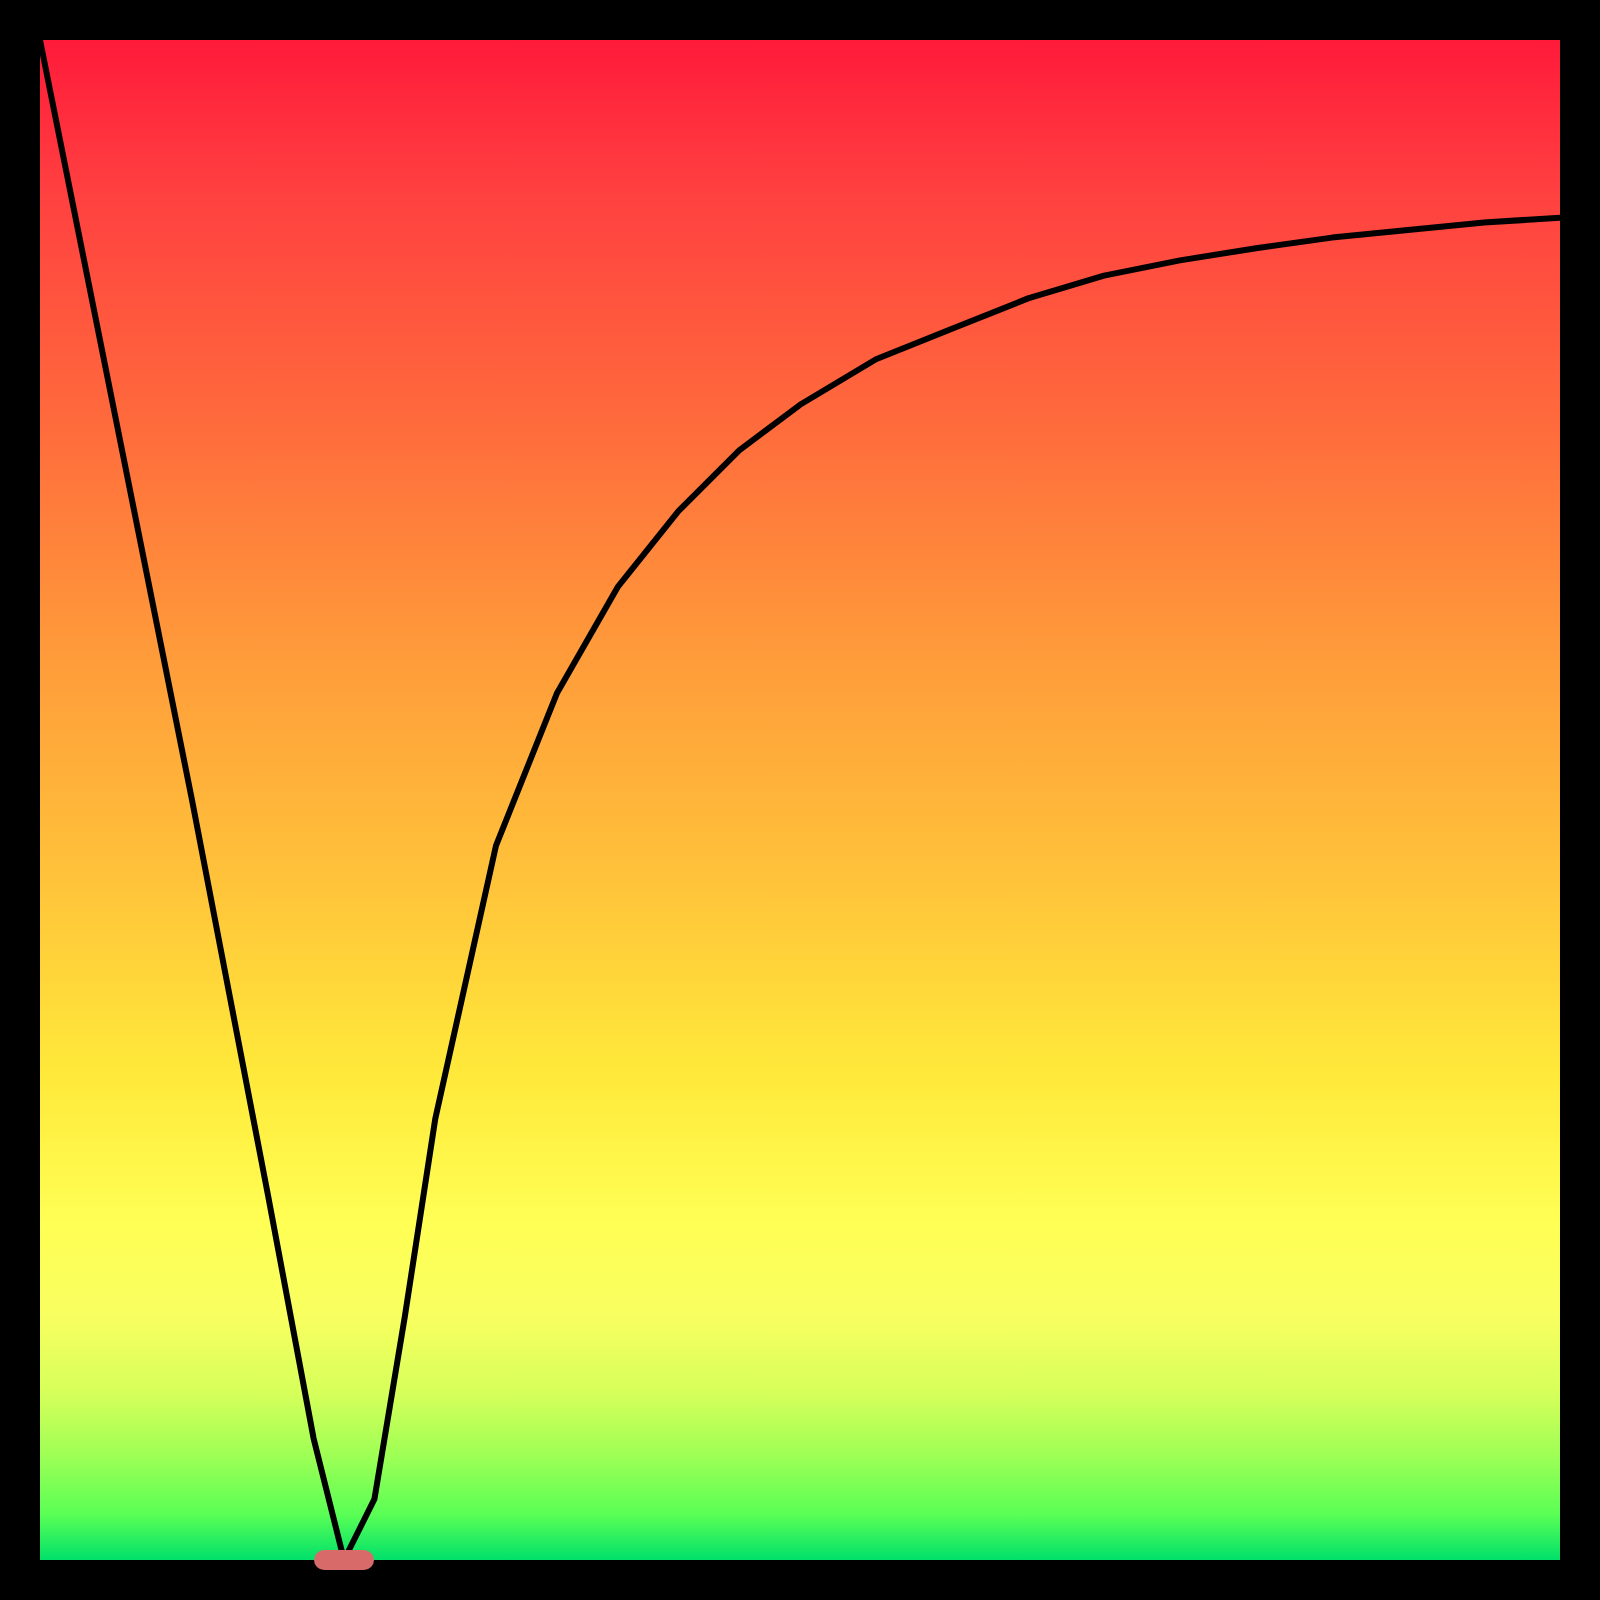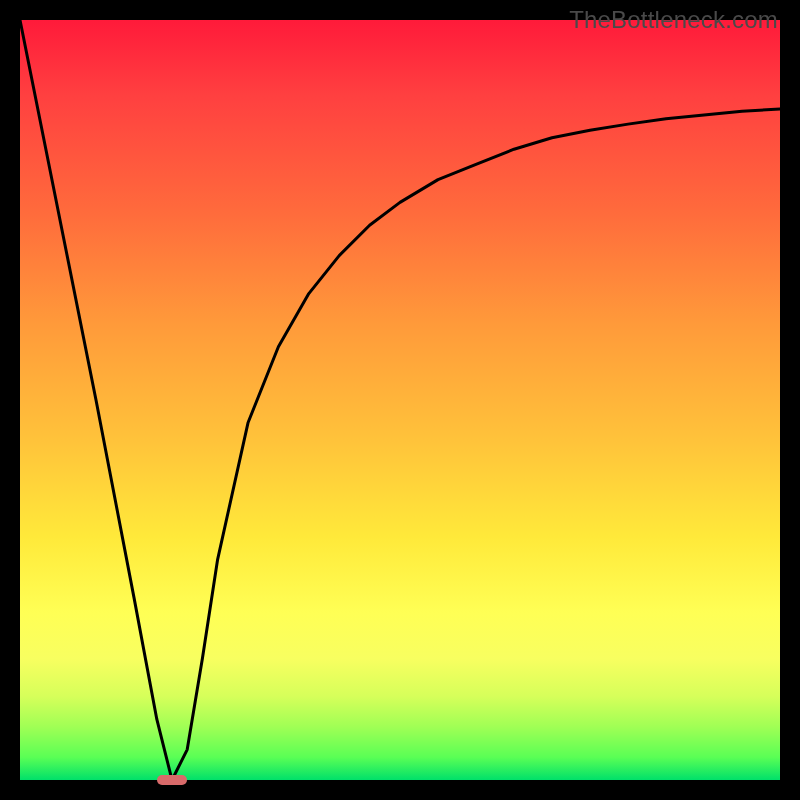--- a/index.html
+++ b/index.html
@@ -51,14 +51,13 @@
 </head>
 <body>
 
 <div class="outer">
   <div class="plot-area">
     <svg class="curve" viewBox="0 0 760 760" preserveAspectRatio="none">
       <path id="curve-path" fill="none" stroke="#000" stroke-width="3" stroke-linejoin="round" stroke-linecap="round" d="M0.00 0.00 L38.00 190.00 L76.00 380.00 L114.00 577.60 L136.80 699.20 L152.00 760.00 L167.20 729.60 L182.40 638.40 L197.60 539.60 L228.00 402.80 L258.40 326.80 L288.80 273.60 L319.20 235.60 L349.60 205.20 L380.00 182.40 L418.00 159.60 L456.00 144.40 L494.00 129.20 L532.00 117.80 L570.00 110.20 L608.00 104.12 L646.00 98.80 L684.00 95.00 L722.00 91.20 L760.00 88.92"></path>
     </svg>
     <div id="marker" class="marker" style="left: 136.8px; top: 755.44px; width: 30.4px; height: 9.12px; background: rgb(216, 106, 106);"></div>
   </div>
-  <div class="watermark">TheBottleneck.com</div>
 </div>
 
 </body></html>

